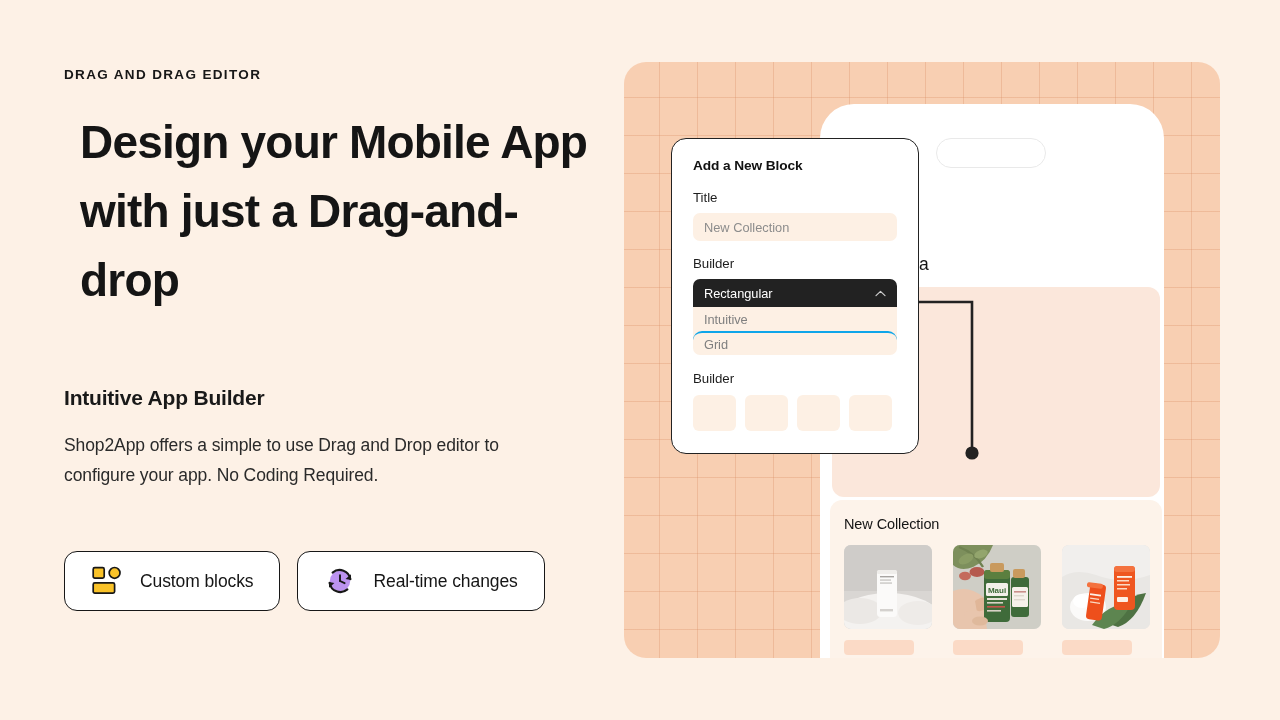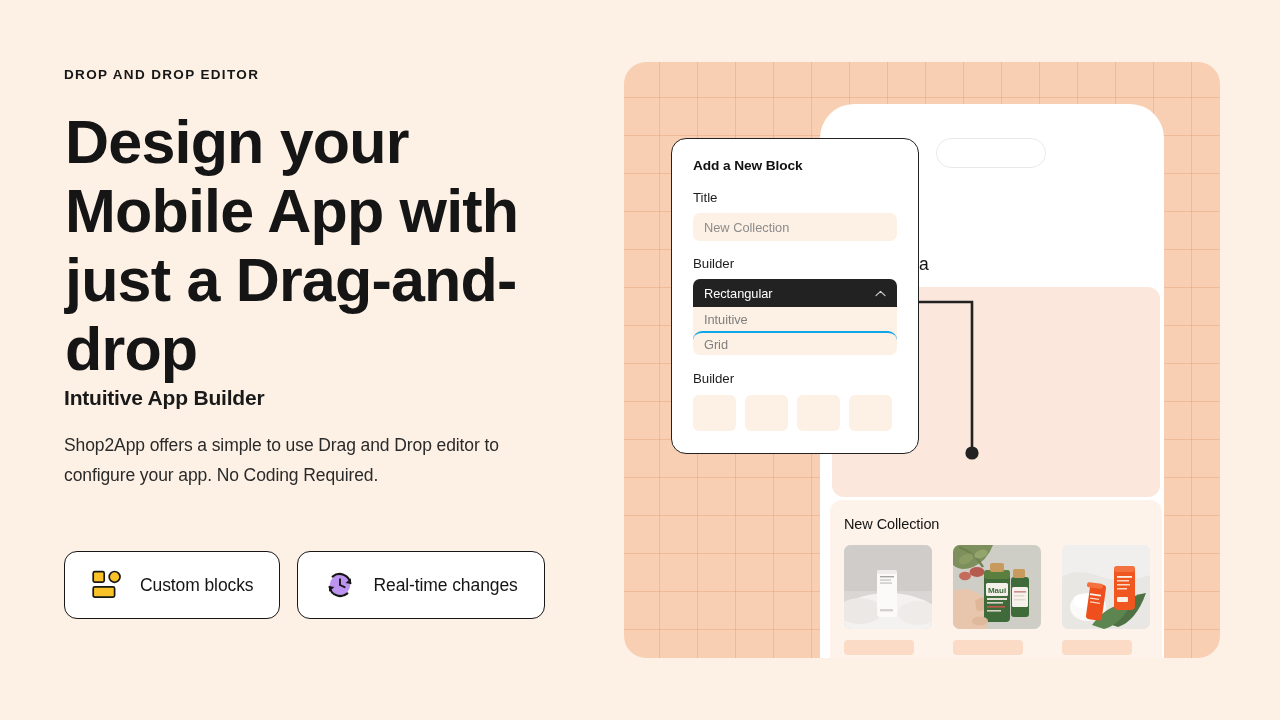--- a/index.html
+++ b/index.html
@@ -32,23 +32,23 @@
     font-size: 13.5px;
     font-weight: 700;
     letter-spacing: 1.35px;
     color: #171717;
     white-space: nowrap;
   }
 
   .headline {
     position: absolute;
     top: 108px;
-    left: 1px;
+    left: 16px;
     width: 520px;
-    font-size: 61px;
+    font-size: 46px;
     line-height: 69px;
     font-weight: 700;
     color: #151515;
     letter-spacing: -0.8px;
   }
 
   .sub-title {
     position: absolute;
     top: 386px;
     left: 0;
@@ -72,21 +72,21 @@
   
   .pill-row {
     position: absolute;
     top: 551px;
     left: 0;
     display: flex;
     gap: 17px;
   }
 
   .pill {
-    height: 68px;
+    height: 60px;
     background: #fff;
     border: 1.6px solid #171717;
     border-radius: 13px;
     display: flex;
     align-items: center;
     gap: 17px;
     padding: 0 26px;
   }
 
   .pill-label {
@@ -279,21 +279,21 @@
     height: 36px;
     background: #FDF0E4;
     border-radius: 6px;
   }
 </style>
 </head>
 <body>
 
 <div class="left-col">
 
-  <div class="eyebrow">DROP AND DROP EDITOR</div>
+  <div class="eyebrow">DRAG AND DRAG EDITOR</div>
 
   <h1 class="headline">Design your Mobile App with just a Drag-and-drop</h1>
 
   <div class="sub-title">Intuitive App Builder</div>
 
   <p class="sub-body">Shop2App offers a simple to use Drag and Drop editor to configure your app. No Coding Required.</p>
 
   <div class="pill-row">
 
     <div class="pill">

